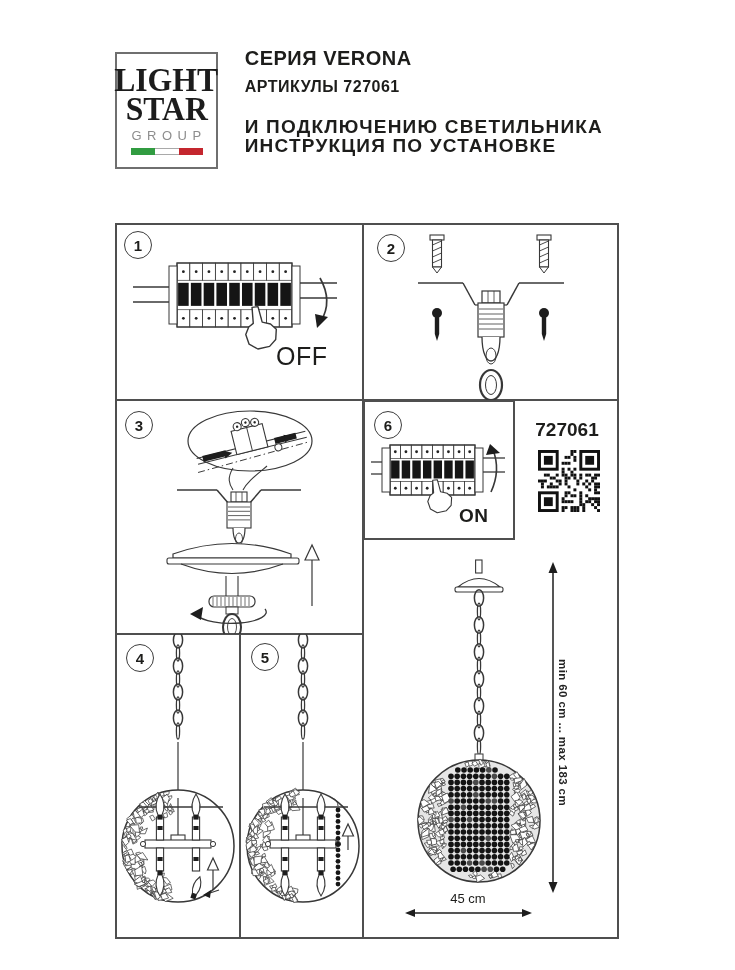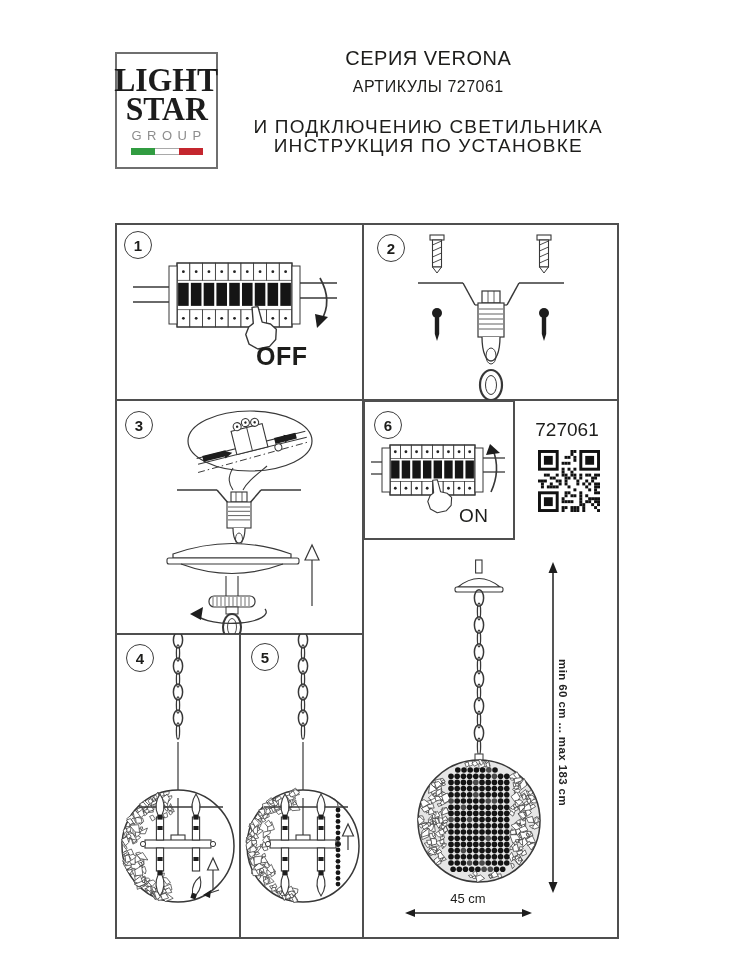--- a/index.html
+++ b/index.html
@@ -9,36 +9,36 @@
   .logo{position:absolute;left:115px;top:52px;width:103px;height:117px;border:2px solid #6f6f6f;
         box-sizing:border-box;display:flex;flex-direction:column;align-items:center;justify-content:center;background:#fff;}
   .logo .w{font-family:"Liberation Serif",serif;font-weight:bold;font-size:33px;line-height:29px;
            color:#1c1c1c;transform:scaleX(0.96);}
   .logo .grp{font-size:13px;letter-spacing:5.5px;color:#8d8d8d;margin-top:4px;padding-left:5px;font-weight:400;}
   .logo .flag{display:flex;width:72px;height:7px;margin-top:5px;}
   .logo .flag .seg{flex:1;}
   .logo .flag .fg{background:#319c41;}
   .logo .flag .fw{background:#ffffff;border-top:1px solid #a9a9a9;border-bottom:1px solid #a9a9a9;box-sizing:border-box;}
   .logo .flag .fr{background:#c4262e;}
-  .hdr{position:absolute;right:132px;top:47px;text-align:center;font-weight:normal;color:#1d1d1b;margin-left:28px;}
+  .hdr{position:absolute;right:132px;top:47px;text-align:left;font-weight:bold;color:#1d1d1b;margin-left:28px;}
   .hdr .series{font-size:20px;letter-spacing:0.5px;margin-bottom:8px;}
   .hdr .articles{font-size:16px;letter-spacing:0.5px;}
   .hdr .title{margin-top:22px;font-size:19px;letter-spacing:1.2px;line-height:18.5px;}
   
   .gl{position:absolute;background:#4f4f4f;}
   .gbox{position:absolute;border:2px solid #4f4f4f;box-sizing:border-box;background:transparent;}
   
   .badge{position:absolute;width:26px;height:26px;border:1.7px solid #3d3d3d;border-radius:50%;background:#fff;
          display:flex;align-items:center;justify-content:center;font-size:15px;font-weight:bold;color:#1d1d1b;z-index:5;}
   
   .psvg{position:absolute;pointer-events:none;}
   
-  .cap-off{position:absolute;left:256px;top:342px;font-size:25px;font-weight:700;letter-spacing:0.5px;z-index:6;}
-  .cap-on{position:absolute;left:459px;top:505px;font-size:19px;font-weight:400;letter-spacing:0.5px;z-index:6;}
-  .article{position:absolute;left:515px;top:419px;width:104px;text-align:center;font-size:19px;font-weight:normal;z-index:6;}
+  .cap-off{position:absolute;left:276px;top:342px;font-size:25px;font-weight:400;letter-spacing:0.5px;z-index:6;}
+  .cap-on{position:absolute;left:459px;top:505px;font-size:19px;font-weight:700;letter-spacing:0.5px;z-index:6;}
+  .article{position:absolute;left:515px;top:419px;width:104px;text-align:center;font-size:19px;font-weight:bold;z-index:6;}
   .dimv{position:absolute;left:557px;top:659px;writing-mode:vertical-rl;font-size:11.5px;font-weight:600;
         color:#232323;letter-spacing:0.4px;z-index:6;}
   .dimh{position:absolute;left:412px;top:891px;width:112px;text-align:center;font-size:13px;font-weight:normal;z-index:6;}
 </style>
 </head>
 <body>
 
 <div class="page">
 
   <div class="logo">

